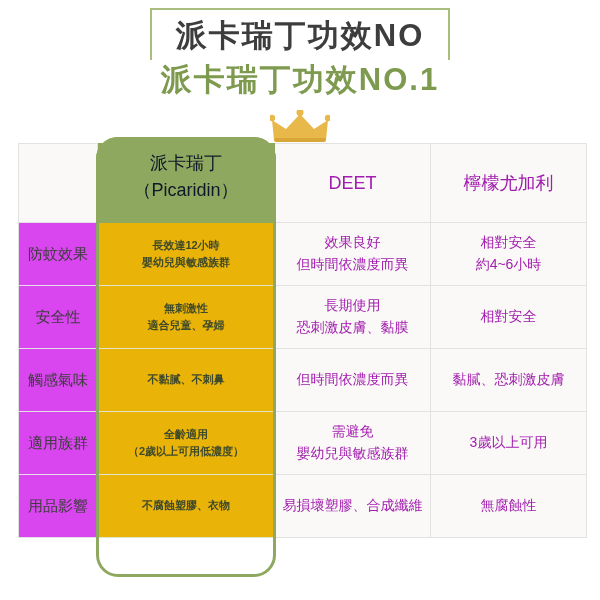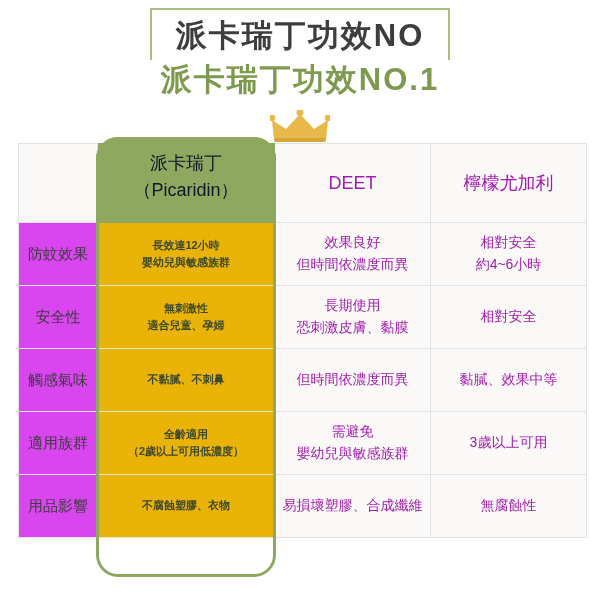--- a/index.html
+++ b/index.html
@@ -234,21 +234,21 @@
       </tr>
       <tr>
         <td class="rowlabel">觸感氣味</td>
         <td class="cell-pic">
           <div>不黏膩、不刺鼻</div>
         </td>
         <td>
           <div>但時間依濃度而異</div>
         </td>
         <td>
-          <div>黏膩、效果中等</div>
+          <div>黏膩、恐刺激皮膚</div>
         </td>
       </tr>
       <tr>
         <td class="rowlabel">適用族群</td>
         <td class="cell-pic">
           <div>全齡適用</div>
           <div class="nowrap">（2歲以上可用低濃度）</div>
         </td>
         <td>
           <div>需避免</div>

